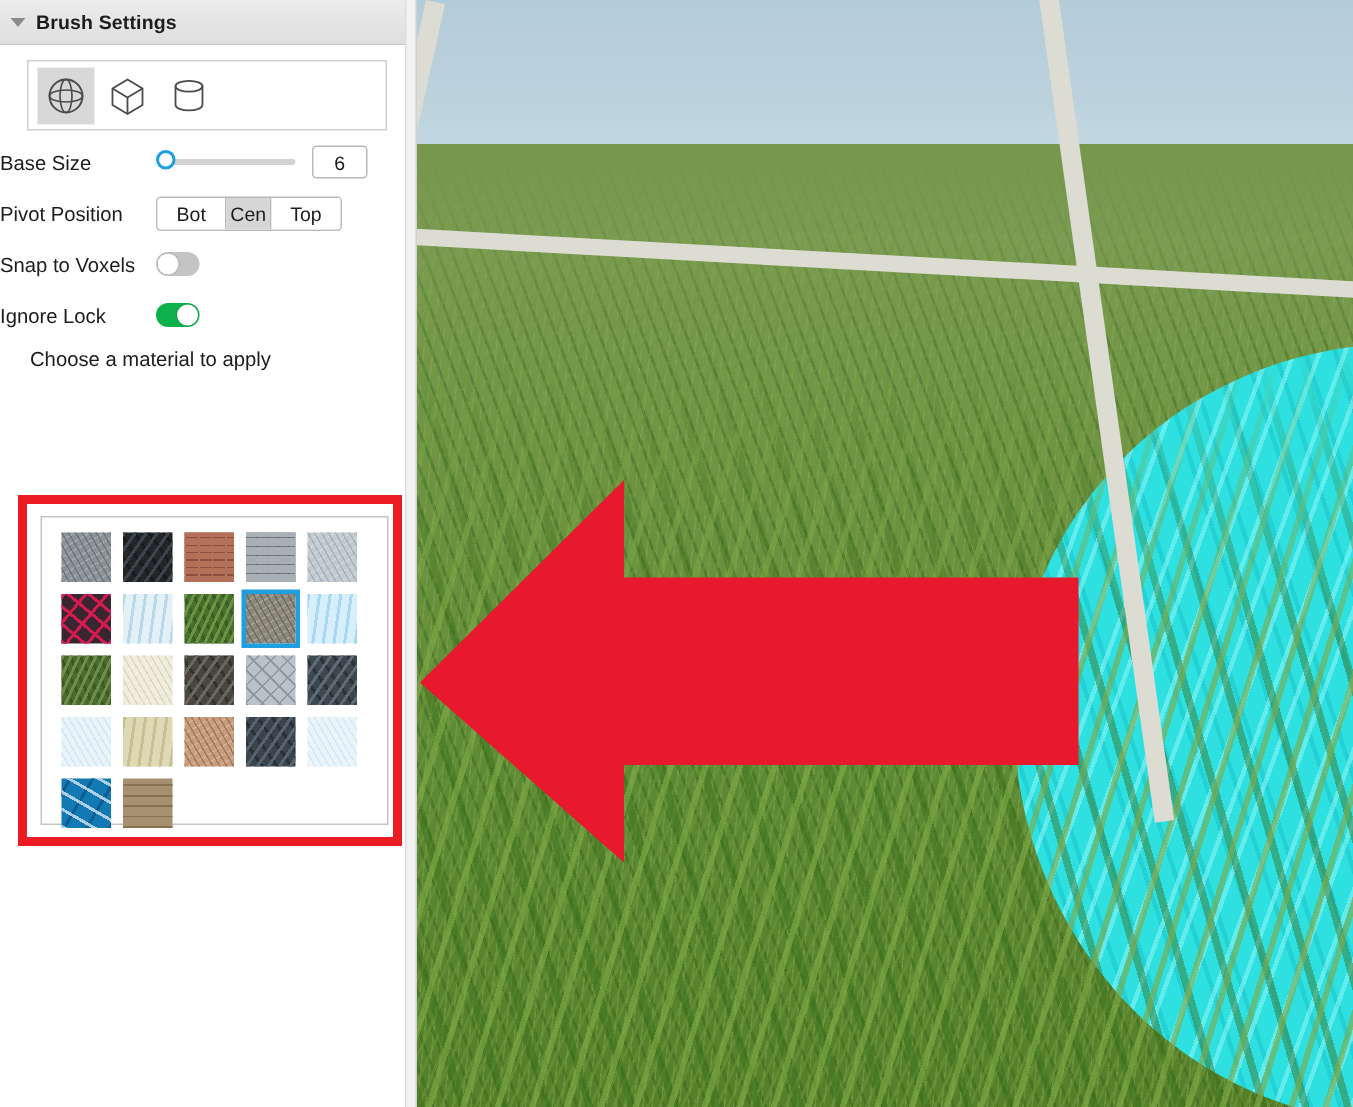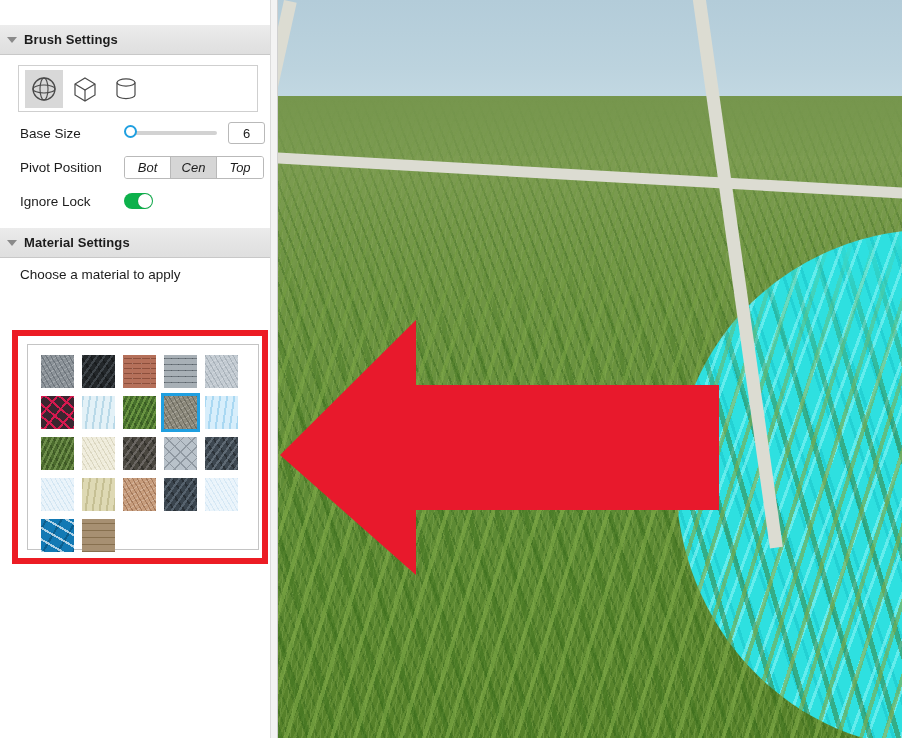--- a/index.html
+++ b/index.html
@@ -36,21 +36,20 @@
   }
 
   .section-header {
     height: 30px;
     background: linear-gradient(to bottom, #ececec 0%, #e4e4e4 55%, #dfdfdf 100%);
     border-bottom: 1px solid #c8c8c8;
     display: flex;
     align-items: center;
     padding-left: 7px;
     box-sizing: border-box;
-    margin-top: 25px;
   }
   .tri {
     width: 0; height: 0;
     border-left: 5px solid transparent;
     border-right: 5px solid transparent;
     border-top: 6px solid #8a8a8a;
     margin-right: 7px;
     margin-top: 1px;
   }
   .section-title {
@@ -79,21 +78,20 @@
     box-sizing: border-box;
   }
   .shape-btn.selected { background: #d8d8d8; }
 
   
   .row {
     display: flex;
     align-items: center;
     height: 26px;
     margin-top: 8px;
-    padding-left: 20px;
     box-sizing: border-box;
   }
   .row-label {
     font-size: 13.5px;
     color: #1c1c1c;
     width: 104px;
     flex: 0 0 104px;
   }
 
   
@@ -148,21 +146,20 @@
   .seg-item {
     display: flex;
     align-items: center;
     justify-content: center;
     font-size: 13px;
     color: #1c1c1c;
     background: #ffffff;
     border-right: 1px solid #b9b9b9;
     padding: 0 9px;
     box-sizing: border-box;
-    font-style: italic;
   }
   .seg-item:last-child { border-right: none; }
   .seg-item.active { background: #d6d6d6; }
 
   
   .toggle {
     width: 29px; height: 16px;
     border-radius: 8px;
     position: relative;
     box-sizing: border-box;
@@ -343,37 +340,39 @@
         <div class="slider-track"></div>
         <div class="slider-knob"></div>
       </div>
       <div class="num-input">6</div>
     </div>
 
     <div class="row">
       <div class="row-label">Pivot Position</div>
       <div class="seg">
         <div class="seg-item" style="width:46px">Bot</div>
-        <div class="seg-item active" style="width:46px">Cen</div>
+        <div class="seg-item active" style="width:30px">Cen</div>
         <div class="seg-item" style="width:46px">Top</div>
       </div>
     </div>
 
 
+    <div class="row">
+      <div class="row-label">Snap to Voxels</div>
+      <div class="toggle off">
+        <div class="knob"></div>
+      </div>
+    </div>
     <div class="row">
       <div class="row-label">Ignore Lock</div>
       <div class="toggle on">
         <div class="knob"></div>
       </div>
     </div>
 
-    <div class="section-header" style="margin-top:14px">
-      <div class="tri"></div>
-      <div class="section-title">Material Settings</div>
-    </div>
 
     <div class="mat-hint">Choose a material to apply</div>
 
     <div id="mat-outer">
       <div id="mat-inner">
         <div id="mat-grid">
             <div class="swatch-cell">
               <div class="swatch" style="background-color: rgb(139, 146, 152); background-image: repeating-linear-gradient(60deg, rgb(111, 118, 125) 0px, rgb(111, 118, 125) 1px, rgba(0, 0, 0, 0) 1px, rgba(0, 0, 0, 0) 4px), repeating-linear-gradient(-30deg, rgba(255, 255, 255, 0.2) 0px, rgba(255, 255, 255, 0.2) 1px, rgba(0, 0, 0, 0) 1px, rgba(0, 0, 0, 0) 5px);"></div>
             </div>
             <div class="swatch-cell">

